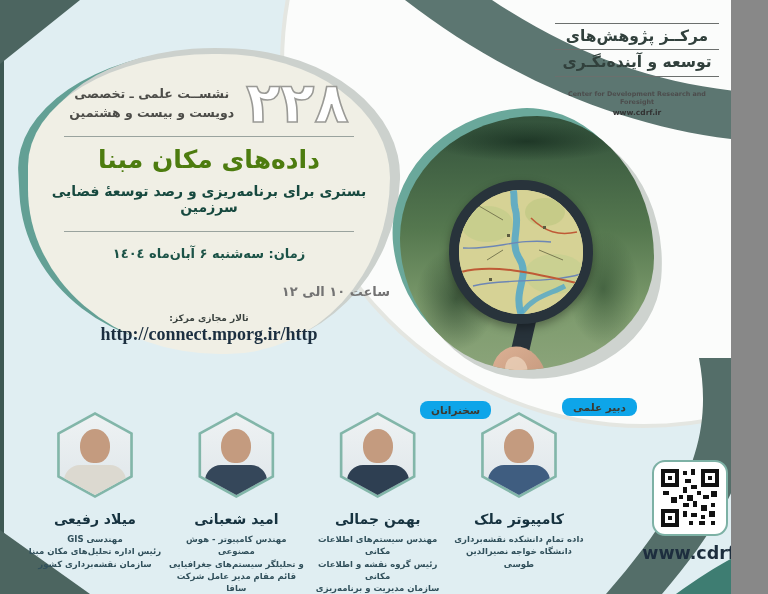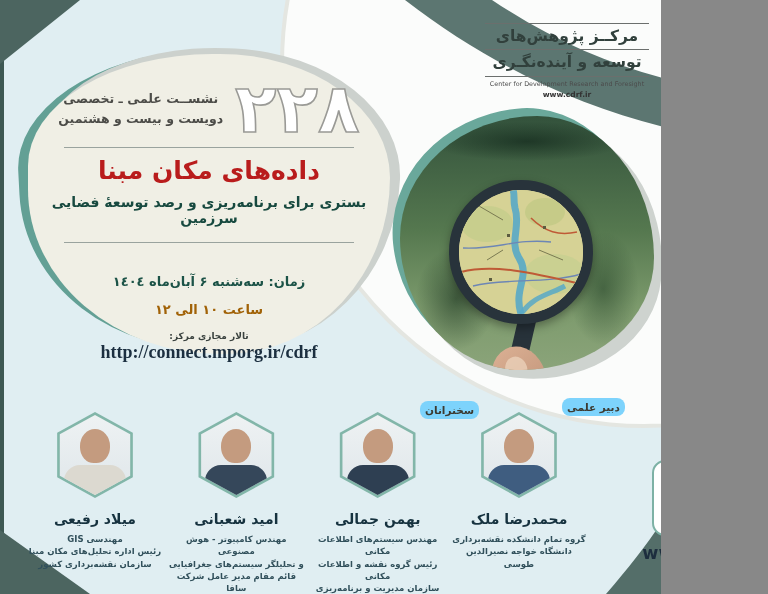--- a/index.html
+++ b/index.html
@@ -1,55 +1,55 @@
 <!DOCTYPE html>
 <html lang="fa"><head>
 <meta charset="utf-8">
 <style>
   html,body{margin:0;padding:0;background:#888;}
   .poster{
-    position:relative;width:661px;height:594px;overflow:hidden;
+    position:relative;width:731px;height:594px;overflow:hidden;
     background:#e0eef2;
     font-family:"DejaVu Sans",sans-serif;
   }
   
   .white-dome{
     position:absolute;left:280px;top:-300px;width:720px;height:720px;
     border-radius:50%;background:#fbfcfb;border:4px solid #e4e6e1;
   }
   svg.decor{position:absolute;left:0;top:0;pointer-events:none;}
 
   
   .org{position:absolute;right:10px;top:20px;width:168px;text-align:center;direction:rtl;}
   .org .rule{height:1px;background:#6b6f6d;margin:3px 2px;}
   .org .fa{font-size:15.5px;font-weight:bold;color:#31403c;letter-spacing:0;line-height:1.25;}
-  .org .en{font-size:6.4px;color:#4c4c4c;margin-top:3px;font-weight:normal;}
+  .org .en{font-size:6.4px;color:#4c4c4c;margin-top:13px;font-weight:bold;}
   .org .site{font-size:7.5px;color:#333;font-weight:bold;margin-top:2px;}
 
   
   .card-wrap{position:absolute;left:28px;top:54px;width:362px;height:300px;}
   .card-accent{position:absolute;inset:0;border-radius:52% 48% 46% 54% / 38% 42% 60% 56%;}
   .card-accent.teal{background:#63a095;transform:translate(-8px,-4px) rotate(-3deg);}
   .card-accent.gray{background:#ccd1cd;transform:translate(9px,-6px) rotate(2.5deg);}
   .card{
     position:absolute;inset:0;background:#f0efe5;
     border-radius:52% 48% 46% 54% / 38% 42% 60% 56%;
     direction:rtl;text-align:center;padding-top:24px;box-sizing:border-box;
   }
   .ordinal-row{display:flex;flex-direction:row-reverse;justify-content:center;align-items:center;gap:12px;direction:ltr;}
   .big-num{
-    font-size:68px;font-weight:bold;line-height:.9;color:#ffffff;
+    font-size:56px;font-weight:bold;line-height:.9;color:#ffffff;
     -webkit-text-stroke:1.6px #9a9a96;text-stroke:1.6px #9a9a96;direction:ltr;
   }
   .ordinal-txt{font-size:12.5px;font-weight:bold;color:#4c4c48;line-height:1.55;direction:rtl;}
   .divider{width:290px;height:1px;background:#9aa39e;margin:8px auto 0;}
-  .title{margin-top:8px;font-size:25px;font-weight:bold;color:#b91c1c;}
+  .title{margin-top:8px;font-size:25px;font-weight:bold;color:#4d7c0f;}
   .subtitle{margin-top:9px;font-size:14px;font-weight:bold;color:#17493f;}
-  .date-line{margin-top:31px;font-size:13px;font-weight:bold;color:#1c5347;}
-  .time-line{margin-top:13px;font-size:13px;font-weight:bold;color:#a16207;}
+  .date-line{margin-top:14px;font-size:13px;font-weight:bold;color:#1c5347;}
+  .time-line{margin-top:23px;font-size:13px;font-weight:bold;color:#737373;text-align:right;}
   .venue-label{margin-top:14px;font-size:9px;color:#39413e;font-weight:bold;}
   .venue-url{margin-top:1px;font-size:18px;font-weight:bold;color:#1c2f40;
     font-family:"Liberation Serif",serif;direction:ltr;}
 
   
   .photo-wrap{position:absolute;left:400px;top:116px;width:254px;height:254px;}
   .photo-accent{position:absolute;inset:0;border-radius:54% 46% 52% 48% / 48% 56% 44% 52%;}
   .photo-accent.teal{background:#6aa89b;transform:translate(-7px,-7px) rotate(-6deg);}
   .photo-accent.gray{background:#ced3cf;transform:translate(9px,9px) rotate(5deg);}
   .photo{
@@ -68,22 +68,22 @@
   }
   .lens svg{display:block;}
   .handle{position:absolute;left:114px;top:198px;width:18px;height:48px;background:#27323a;
     border-radius:5px;transform:rotate(13deg);}
   .thumb{position:absolute;left:92px;top:230px;width:54px;height:66px;border-radius:50%;
     background:linear-gradient(160deg,#dbb094,#bd8f74);transform:rotate(-16deg);}
   .thumb::after{content:"";position:absolute;left:16px;top:10px;width:22px;height:26px;
     border-radius:50%;background:#e9ceb6;opacity:.85;}
 
   
-  .badge{position:absolute;background:#7dd3fc;color:#3c3a31;font-weight:bold;
-    font-size:10.5px;padding:3px 5px;border-radius:8px;direction:rtl;}
+  .badge{position:absolute;background:#0ea5e9;color:#3c3a31;font-weight:bold;
+    font-size:10.5px;padding:3px 11px;border-radius:8px;direction:rtl;}
   .badge.speakers{left:420px;top:401px;}
   .badge.secretary{left:562px;top:398px;}
 
   
   .people{position:absolute;left:26px;top:412px;width:562px;display:flex;justify-content:space-between;}
   .person{width:138px;text-align:center;direction:rtl;}
   .hex-outer{width:86px;height:86px;margin:0 auto;background:#82b6a9;
     clip-path:polygon(50% 0%,94% 24%,94% 76%,50% 100%,6% 76%,6% 24%);position:relative;}
   .hex-inner{position:absolute;inset:3px;background:linear-gradient(180deg,#eef2f3,#dfe6ea);
     clip-path:polygon(50% 0%,94% 24%,94% 76%,50% 100%,6% 76%,6% 24%);overflow:hidden;}
@@ -147,21 +147,21 @@
           <div>دویست و بیست و هشتمین</div>
         </div>
       </div>
       <div class="divider"></div>
       <div class="title">داده‌های مکان مبنا</div>
       <div class="subtitle">بستری برای برنامه‌ریزی و رصد توسعهٔ فضایی سرزمین</div>
       <div class="divider" style="margin-top:16px;"></div>
       <div class="date-line">زمان: سه‌شنبه ۶ آبان‌ماه ١٤٠٤</div>
       <div class="time-line">ساعت ۱۰ الی ۱۲</div>
       <div class="venue-label">تالار مجازی مرکز:</div>
-      <div class="venue-url">http://connect.mporg.ir/cdrf</div>
+      <div class="venue-url">http://connect.mporg.ir/http</div>
     </div>
   </div>
 
   <div class="photo-wrap">
     <div class="photo-accent teal"></div>
     <div class="photo-accent gray"></div>
     <div class="photo">
       <div class="handle"></div>
       <div class="thumb"></div>
       <div class="lens">
@@ -233,23 +233,23 @@
         </div>
     </div>
 
     <div class="person">
       <div class="hex-outer">
         <div class="hex-inner">
           <div class="avatar-head"></div>
           <div class="avatar-body"></div>
         </div>
       </div>
-      <div class="person-name">محمدرضا ملک</div>
-      <div class="person-lines">
-          <div>گروه تمام دانشکده نقشه‌برداری</div>
+      <div class="person-name">کامپیوتر ملک</div>
+      <div class="person-lines">
+          <div>داده تمام دانشکده نقشه‌برداری</div>
           <div>دانشگاه خواجه نصیرالدین طوسی</div>
         </div>
     </div>
   </div>
 
   <div class="qr-box">
     <svg width="58" height="58" viewBox="0 0 29 29">
       <rect width="29" height="29" fill="#fff"></rect>
       <g fill="#111">
         <rect x="0" y="0" width="9" height="9"></rect>

